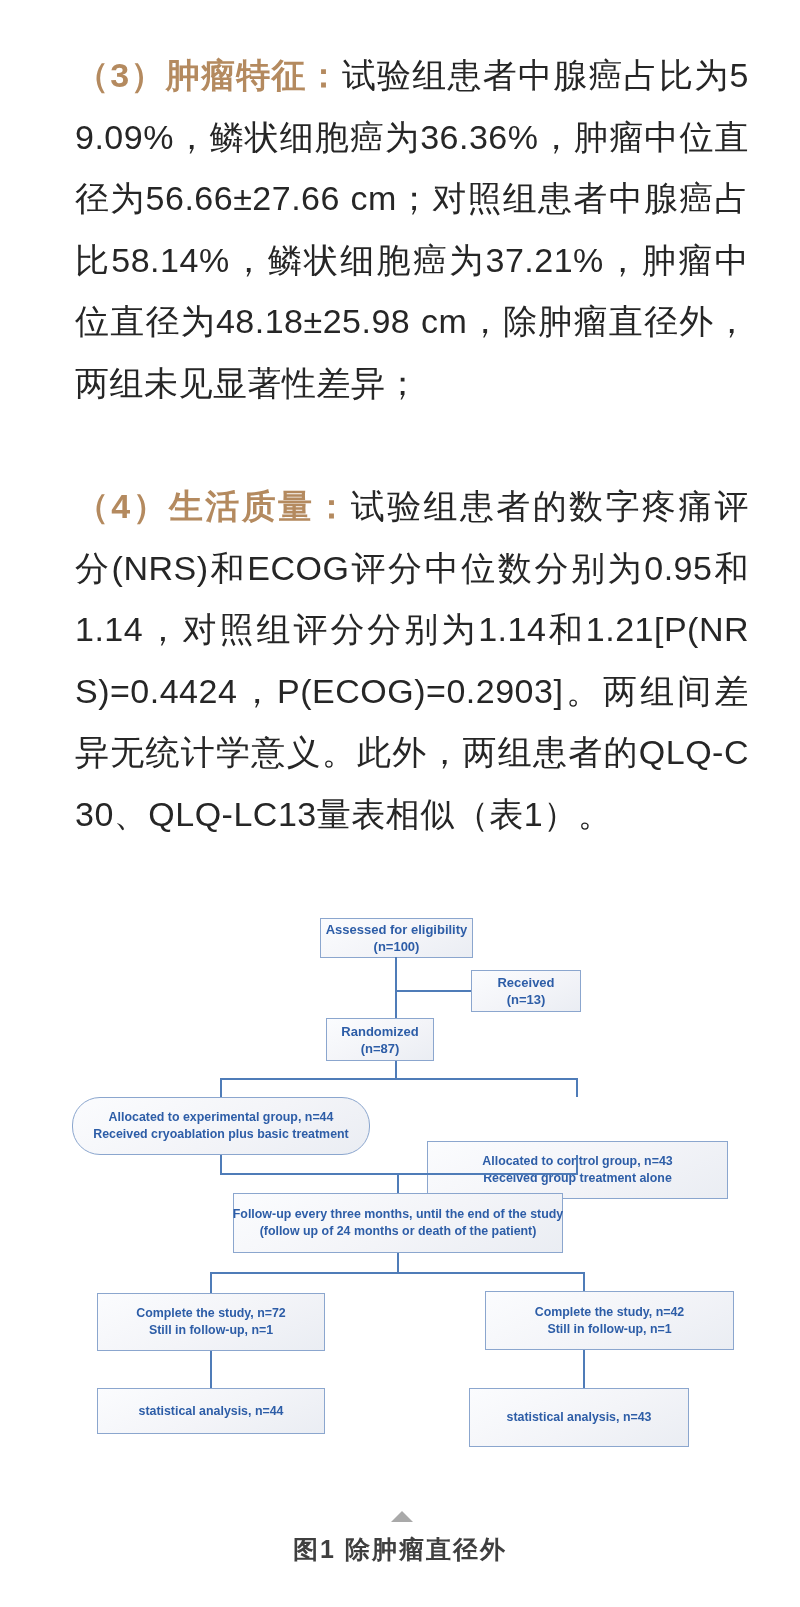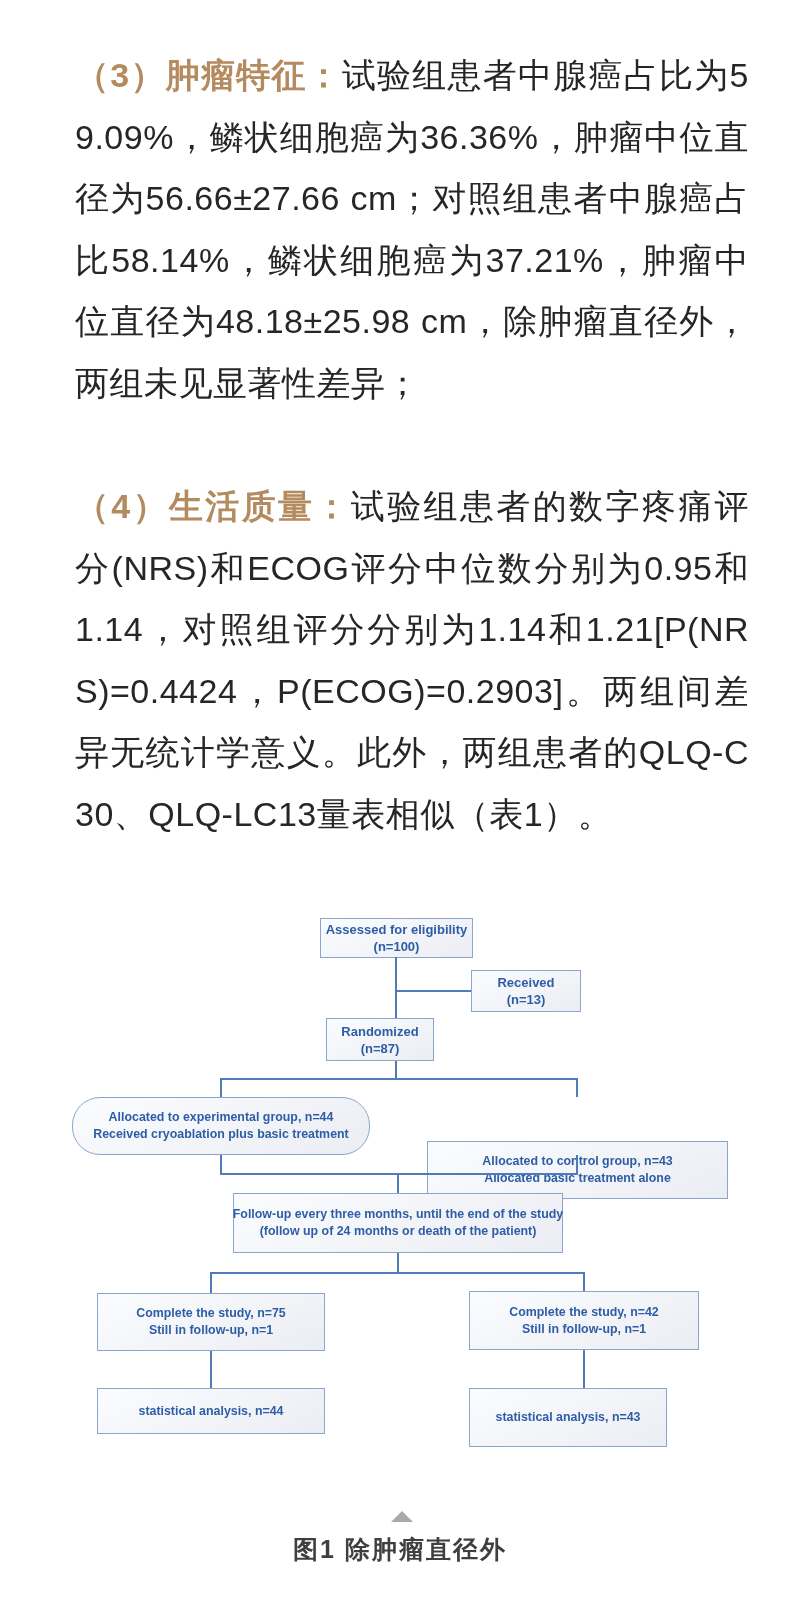--- a/index.html
+++ b/index.html
@@ -67,43 +67,43 @@
       <div class="bl">(n=87)</div>
     </div>
 
     <div class="fbox fs12" style="left:72px;top:1097px;width:298px;height:58px;border-radius:28px;">
       <div class="bl">Allocated to experimental group, n=44</div>
       <div class="bl">Received cryoablation plus basic treatment</div>
     </div>
 
     <div class="fbox fs12" style="left:427px;top:1097px;width:301px;height:58px;margin-top:44px;">
       <div class="bl">Allocated to control group, n=43</div>
-      <div class="bl">Allocated basic treatment alone</div>
+      <div class="bl">Received group treatment alone</div>
     </div>
 
     <div class="fbox fs12" style="left:233px;top:1193px;width:330px;height:60px;">
       <div class="bl">Follow-up every three months, until the end of the study</div>
       <div class="bl">(follow up of 24 months or death of the patient)</div>
     </div>
 
     <div class="fbox fs12" style="left:97px;top:1293px;width:228px;height:58px;">
-      <div class="bl">Complete the study, n=75</div>
+      <div class="bl">Complete the study, n=72</div>
       <div class="bl">Still in follow-up, n=1</div>
     </div>
 
-    <div class="fbox fs12" style="left:469px;top:1291px;width:230px;height:59px;text-align:center;">
+    <div class="fbox fs12" style="left:485px;top:1291px;width:249px;height:59px;text-align:center;">
       <div class="bl">Complete the study, n=42</div>
       <div class="bl">Still in follow-up, n=1</div>
     </div>
 
     <div class="fbox fs12" style="left:97px;top:1388px;width:228px;height:46px;">
       <div class="bl">statistical analysis, n=44</div>
     </div>
 
-    <div class="fbox fs12" style="left:469px;top:1388px;width:198px;height:59px;">
+    <div class="fbox fs12" style="left:469px;top:1388px;width:220px;height:59px;">
       <div class="bl">statistical analysis, n=43</div>
     </div>
 
     <div class="conn" style="left:395px;top:957px;width:2px;height:61px;"></div>
     <div class="conn" style="left:396px;top:990px;width:75px;height:2px;"></div>
     <div class="conn" style="left:395px;top:1061px;width:2px;height:17px;"></div>
     <div class="conn" style="left:220px;top:1078px;width:358px;height:2px;"></div>
     <div class="conn" style="left:220px;top:1078px;width:2px;height:19px;"></div>
     <div class="conn" style="left:576px;top:1078px;width:2px;height:19px;"></div>
     <div class="conn" style="left:220px;top:1155px;width:2px;height:18px;"></div>

